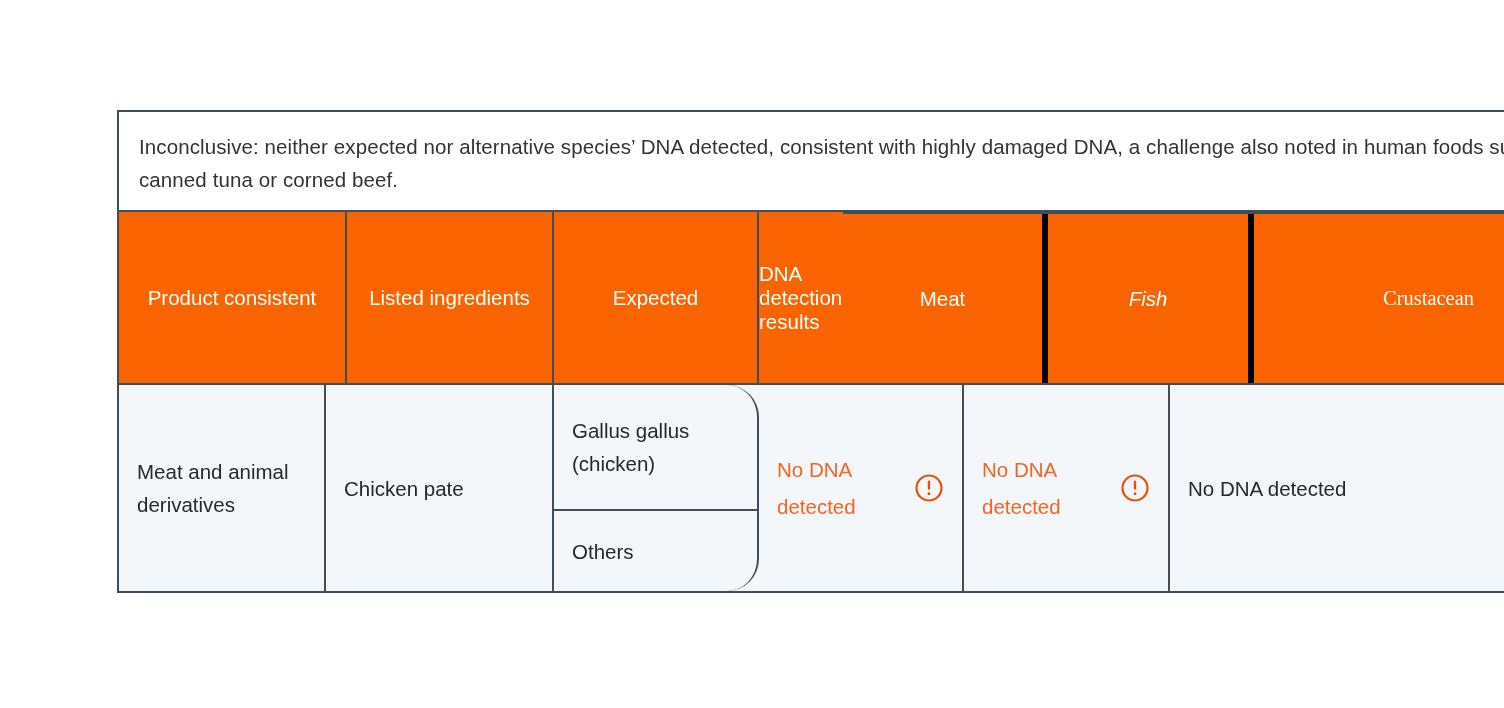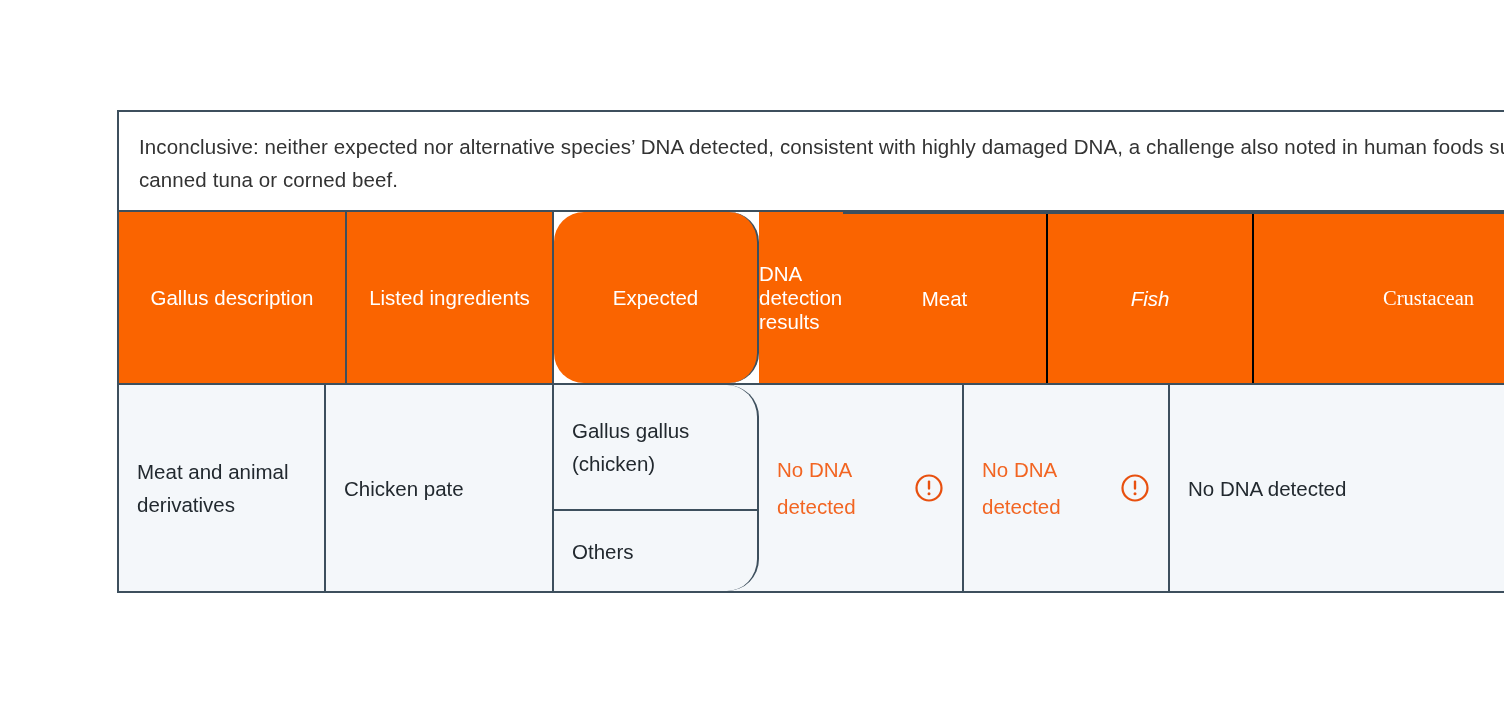--- a/index.html
+++ b/index.html
@@ -56,21 +56,21 @@
     display: flex;
     align-items: center;
     justify-content: center;
     text-align: center;
     font-size: 20.5px;
     line-height: 31px;
     border-right: 2px solid #3d4f5d;
   }
   .th-product     { flex: 0 0 228px; }
   .th-ingredients { flex: 0 0 207px; }
-  .th-expected    { flex: 0 0 205px; border-radius: 30px; }
+  .th-expected    { flex: 0 0 205px; }
 
   .dna-group {
     flex: 1 1 auto;
     display: flex;
     flex-direction: row;
     box-sizing: border-box;
   }
   .dna-title {
     flex: 0 0 84px;
     background: #fa6400;
@@ -88,21 +88,21 @@
     box-sizing: border-box;
   }
   .th-sub {
     background: #fa6400;
     color: #ffffff;
     display: flex;
     align-items: center;
     justify-content: center;
     font-size: 20.5px;
     box-sizing: border-box;
-    border-right: 2px solid #000000;
+    border-right: 6px solid #000000;
   }
   .th-sub-meat { flex: 0 0 205px; }
   .th-sub-fish { flex: 0 0 206px; font-style: italic; }
   .th-sub-crus { flex: 1 1 auto; border-right: none; font-family: Liberation Serif, serif; }
 
   
   .body-row {
     flex: 1 1 auto;
     display: flex;
     border-top: 2px solid #3d4f5d;
@@ -175,21 +175,21 @@
 </head>
 <body>
 
 <div class="table-wrap">
 
   <div class="note-row">
     <div class="note-text">Inconclusive: neither expected nor alternative species’ DNA detected, consistent with highly damaged DNA, a challenge also noted in human foods such as canned tuna or corned beef.</div>
   </div>
 
   <div class="head-block">
-    <div class="th th-product">Gallus description</div>
+    <div class="th th-product">Product consistent</div>
     <div class="th th-ingredients">Listed ingredients</div>
     <div class="th th-expected">Expected</div>
 
     <div class="dna-group">
       <div class="dna-title">DNA detection results</div>
       <div class="dna-subrow">
         <div class="th-sub th-sub-meat">Meat</div>
         <div class="th-sub th-sub-fish">Fish</div>
         <div class="th-sub th-sub-crus">Crustacean</div>
       </div>

